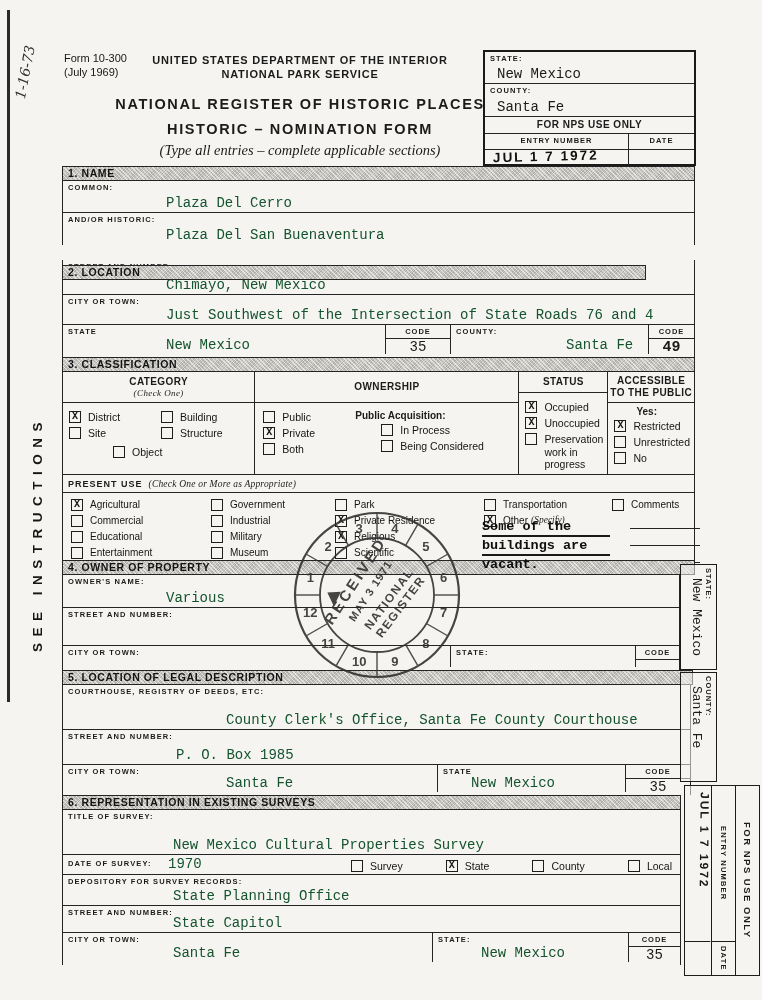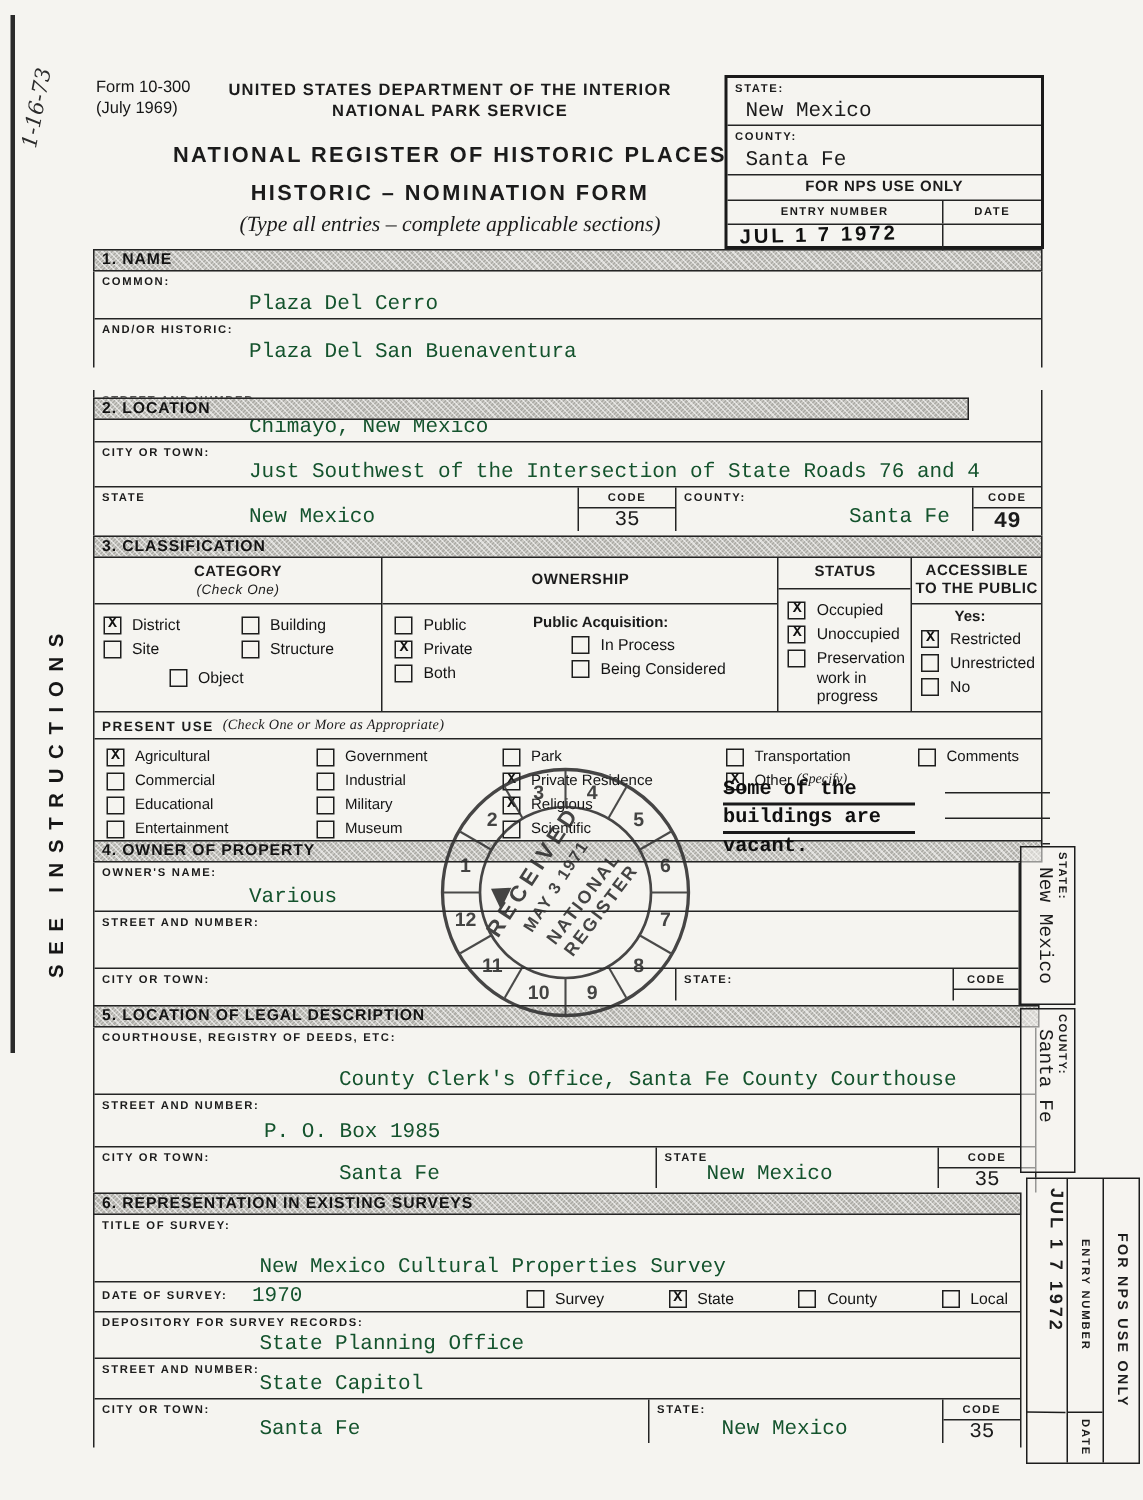--- a/index.html
+++ b/index.html
@@ -48,21 +48,21 @@
   .cb{display:inline-block;flex:0 0 auto;width:10px;height:10px;border:1.6px solid #1d1d1d;margin-right:7px;
     font-family:"Liberation Mono",monospace;font-size:10px;line-height:10px;font-weight:bold;text-align:center;color:#111;}
   .cb-label{font-size:10.5px;line-height:1.2;color:#141414;}
   .cb-note{font-family:"Liberation Serif",serif;font-style:italic;font-size:9.5px;margin-left:3px;}
 
   
   #class-table{display:flex;height:103px;border-bottom:1.5px solid #242424;box-sizing:border-box;}
   .cc{box-sizing:border-box;display:flex;flex-direction:column;}
   .col-head{height:30px;border-bottom:1.5px solid #242424;display:flex;flex-direction:column;align-items:center;
     justify-content:center;text-align:center;font-weight:bold;font-size:10px;letter-spacing:.4px;line-height:1.2;}
-  .col-head .ital{font-family:Liberation Sans, sans-serif;font-style:italic;font-weight:normal;font-size:9px;}
+  .col-head .ital{font-family:Liberation Serif, serif;font-style:italic;font-weight:normal;font-size:9px;}
   .col-body{flex:1;padding:5px 4px 0 6px;}
   #pu-head{height:17px;border-bottom:1.5px solid #242424;display:flex;align-items:center;padding-left:5px;gap:6px;
     font-size:9px;font-weight:600;letter-spacing:1px;}
   #pu-head .ital{font-family:"Liberation Serif",serif;font-style:italic;font-weight:normal;font-size:9.5px;letter-spacing:.2px;}
   #pu-grid{position:relative;height:66px;}
   .pu-col{position:absolute;top:3px;}
   .blankline{width:70px;border-bottom:1.5px solid #222;height:13px;margin:3px 0 0 18px;}
 
   #other-lines{position:absolute;left:482px;top:519px;width:128px;z-index:5;
     font-family:"Liberation Mono",monospace;font-weight:bold;font-size:13.5px;color:#0f0f0f;}

